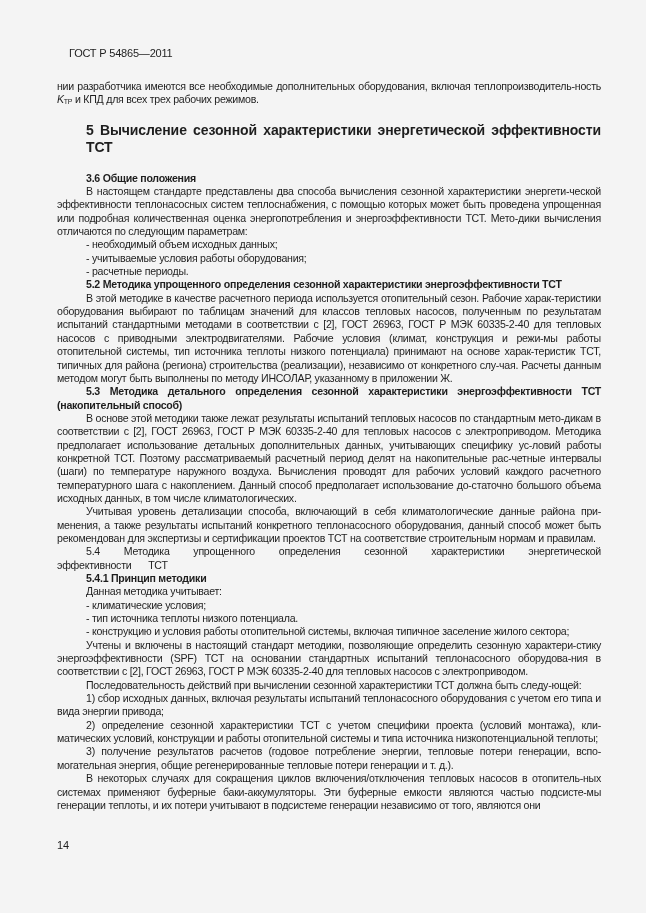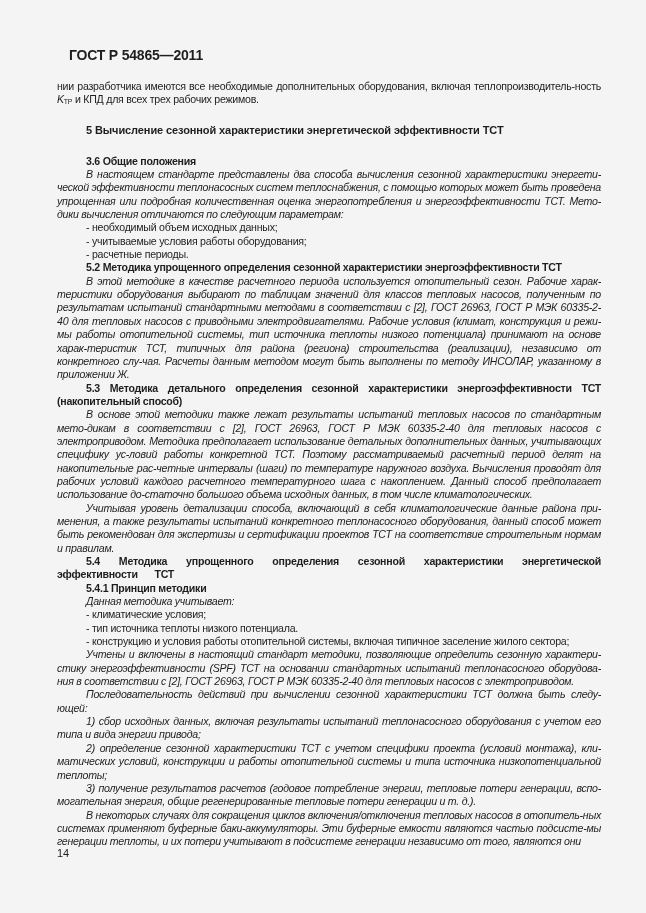--- a/index.html
+++ b/index.html
@@ -1,26 +1,26 @@
 <!DOCTYPE html>
 <html><head>
 <meta charset="utf-8">
 <style>
   html, body { margin:0; padding:0; }
   body { width:646px; height:913px; background:#f4f4f4; position:relative; overflow:hidden;
          font-family:"Liberation Sans", sans-serif; color:#1e1e1e; }
-  .page-header { position:absolute; left:57px; top:47px; font-size:14px; font-weight:bold; letter-spacing:-0.2px;padding-left:12px; }
+  .page-header { position:absolute; left:57px; top:47px; font-size:11px; font-weight:normal; letter-spacing:-0.2px;padding-left:12px; }
   .content { position:absolute; left:57px; top:80px; width:544px; font-size:10.6px; line-height:13.35px; letter-spacing:-0.25px; }
   .content p { margin:0; text-align:justify; text-align-last:left; }
-  .ind { text-indent:29px;font-style:italic; }
+  .ind { text-indent:29px; }
   .li { padding-left:29px; }
-  .h1 { font-weight:bold; font-size:11px; margin:13px 0 16px 0 !important; padding-left:29px; letter-spacing:-0.1px; line-height:17px; }
+  .h1 { font-weight:bold; font-size:14px; margin:13px 0 16px 0 !important; padding-left:29px; letter-spacing:-0.1px; line-height:17px; }
   .h2 { font-weight:bold; text-indent:29px; }
-  .h2j { font-weight:bold; text-indent:29px; text-align:justify; text-align-last:left; word-spacing:14px; }
-  .page-number { position:absolute; left:57px; top:839px; font-size:11px;margin-top:8px; }
+  .h2j { font-weight:normal; text-indent:29px; text-align:justify; text-align-last:left; word-spacing:14px; }
+  .page-number { position:absolute; left:57px; top:839px; font-size:11px; }
   sub { font-size:7px; vertical-align:-1px; }
   i { font-style:italic; }
 </style>
 </head>
 <body>
 
 <div class="page-header">ГОСТ Р 54865—2011</div>
 
 <div class="content">
   <p><span>нии разработчика имеются все необходимые дополнительных оборудования, включая теплопроизводитель-ность </span><i>K</i><sub>ТР</sub><span> и КПД для всех трех рабочих режимов.</span></p>

